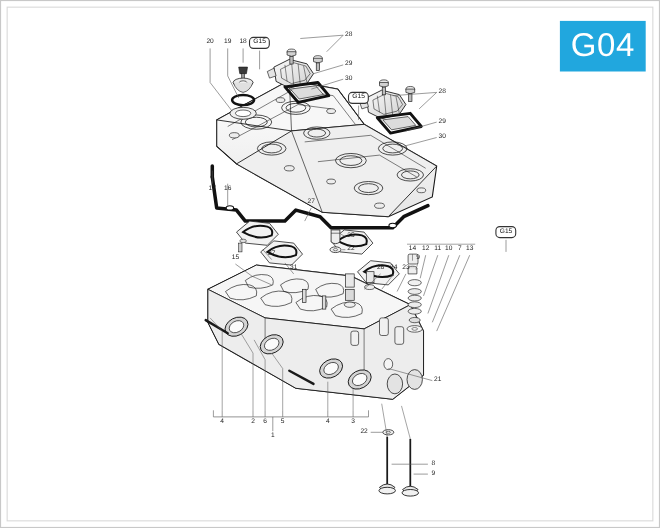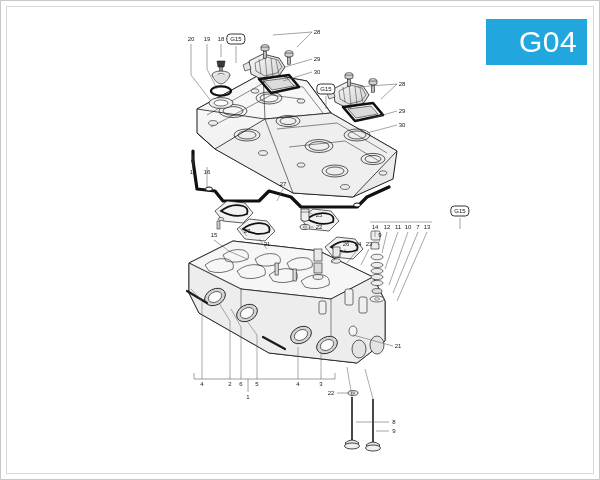--- a/index.html
+++ b/index.html
@@ -33,21 +33,20 @@
     top: 18px;
     width: 78px;
     height: 46px;
     background: #21a7de;
     color: #ffffff;
     font-size: 30px;
     line-height: 46px;
     text-align: center;
     letter-spacing: 0.5px;
     font-family: "Liberation Sans", sans-serif;
-    padding-left: 23px;
   }
   #artwork {
     position: absolute;
     left: 0; top: 0;
     width: 600px; height: 480px;
   }
   .lbl {
     position: absolute;
     font-size: 6px;
     line-height: 7px;

